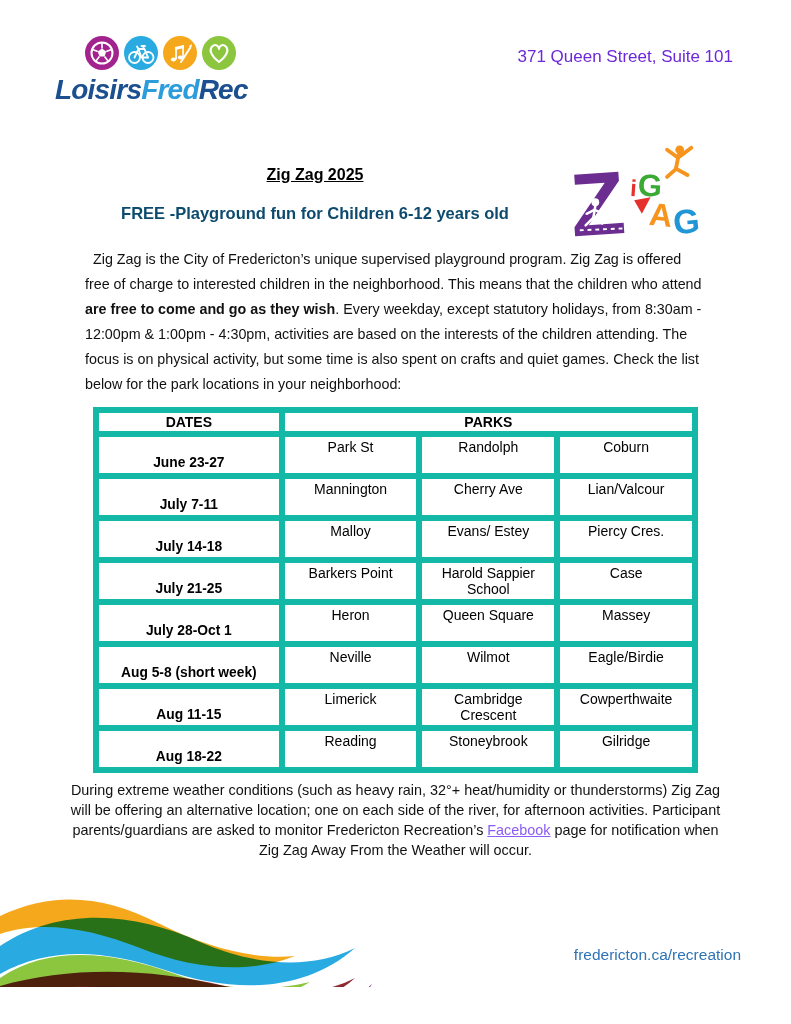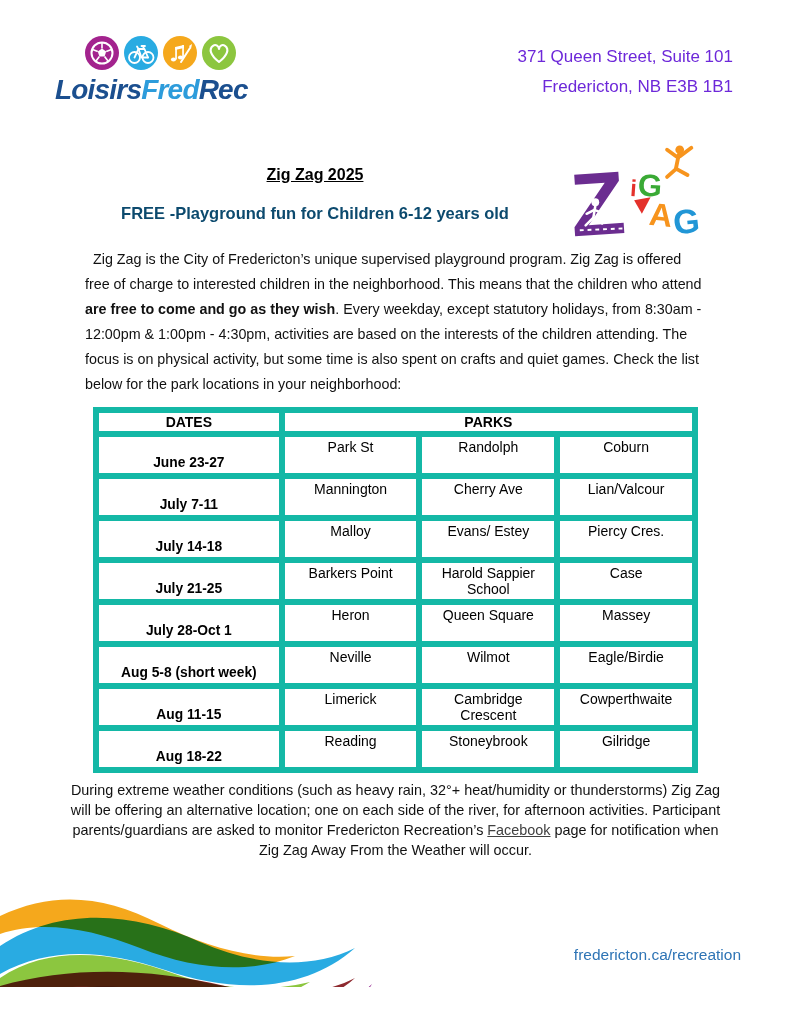--- a/index.html
+++ b/index.html
@@ -39,21 +39,21 @@
   
   table.schedule { border-collapse:collapse; margin:10px 0 0 93px; width:605px; font-size:14px; color:#000; }
   table.schedule th, table.schedule td { border:6px solid #14b8a6; }
   table.schedule th { height:23px; font-size:14px; font-weight:bold; text-align:center; padding:1px 2px; }
   td.date-cell { width:31%; text-align:center; vertical-align:top; padding:1px 3px 2px; }
   .dl { line-height:16.5px; min-height:16.5px; font-size:13.8px; }
   td.park-cell { width:23%; text-align:center; vertical-align:top; padding:2px 3px; font-size:14px; height:36px;margin-top:11px; }
 
   
   .weather { margin:7px auto 0; width:656px; text-align:center; font-size:14.4px; line-height:20px; color:#111; }
-  .inline-link { color:#404040; text-decoration:underline; cursor:pointer; }
+  .inline-link { color:#8b5cf6; text-decoration:underline; cursor:pointer; }
 
   
   .wave-wrap { position:absolute; left:0; top:882px; width:375px; height:105px; }
   .website { position:absolute; right:50px; top:946px; font-size:15.5px; color:#2E74B5; }
 </style>
 </head>
 <body>
 
 <div class="page">
 
@@ -105,21 +105,20 @@
             <path d="M17,26 C8.5,19.5 6.5,13 11,9.8 C14,7.8 16.8,10.3 17,13 C17.2,10.3 20,7.8 23,9.8 C27.5,13 25.5,19.5 17,26 Z" fill="none" stroke="#fff" stroke-width="2.1" stroke-linejoin="round"></path>
           </svg>
         </div>
       </div>
       <div class="brand-text">
         <span class="brand-dark">Loisirs</span><span class="brand-light">Fred</span><span class="brand-dark">Rec</span>
       </div>
     </div>
     <div class="address">
       <div>371 Queen Street, Suite 101</div>
-      <div>Fredericton, NB E3B 1B1</div>
     </div>
   </div>
 
   <div class="title-row">
     <div class="titles">
       <div class="doc-title">Zig Zag 2025</div>
       <div class="doc-subtitle">FREE -Playground fun for Children 6-12 years old</div>
     </div>
     <div class="zigzag-logo">
       <svg width="138" height="97" viewBox="0 0 140 100">

